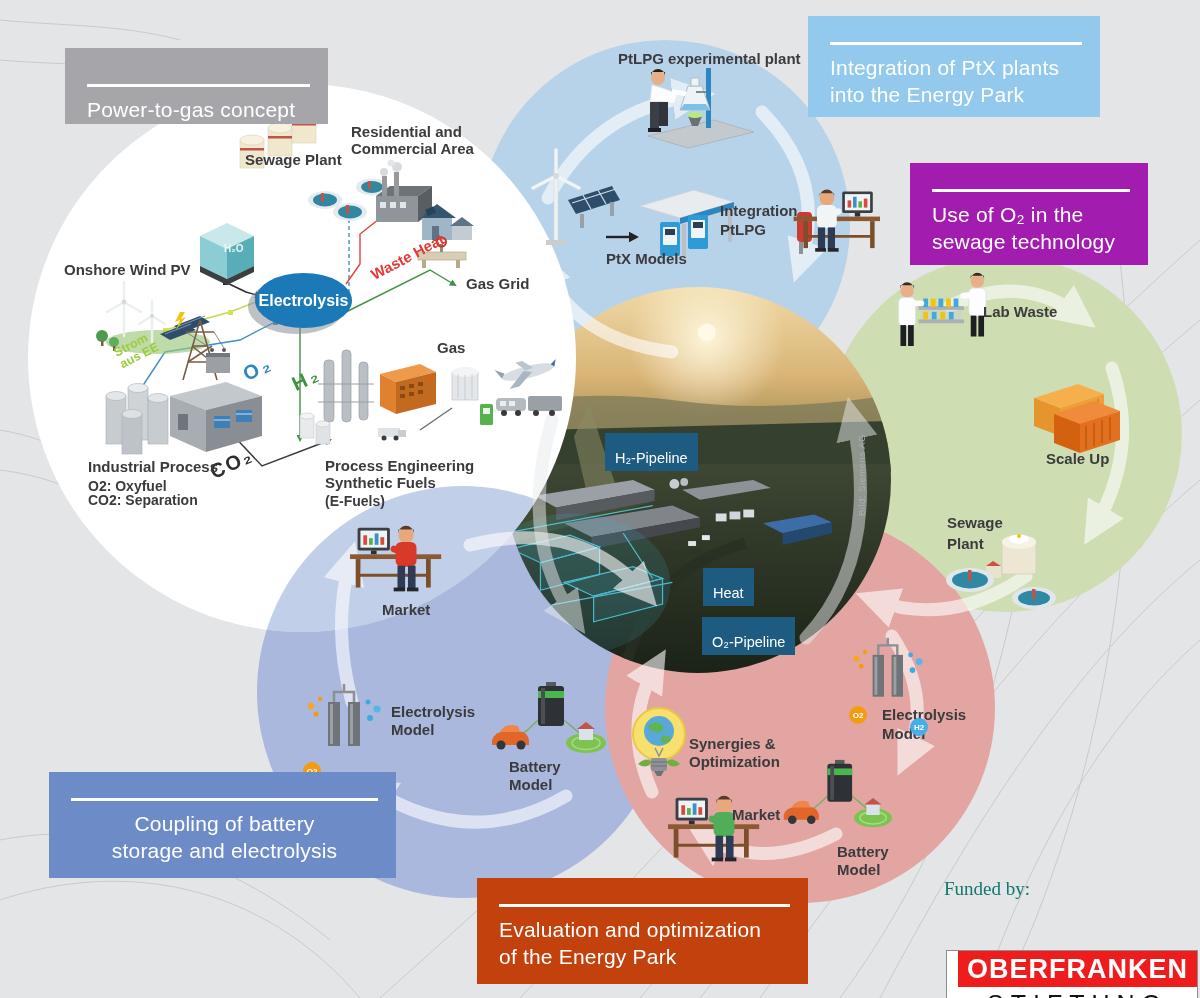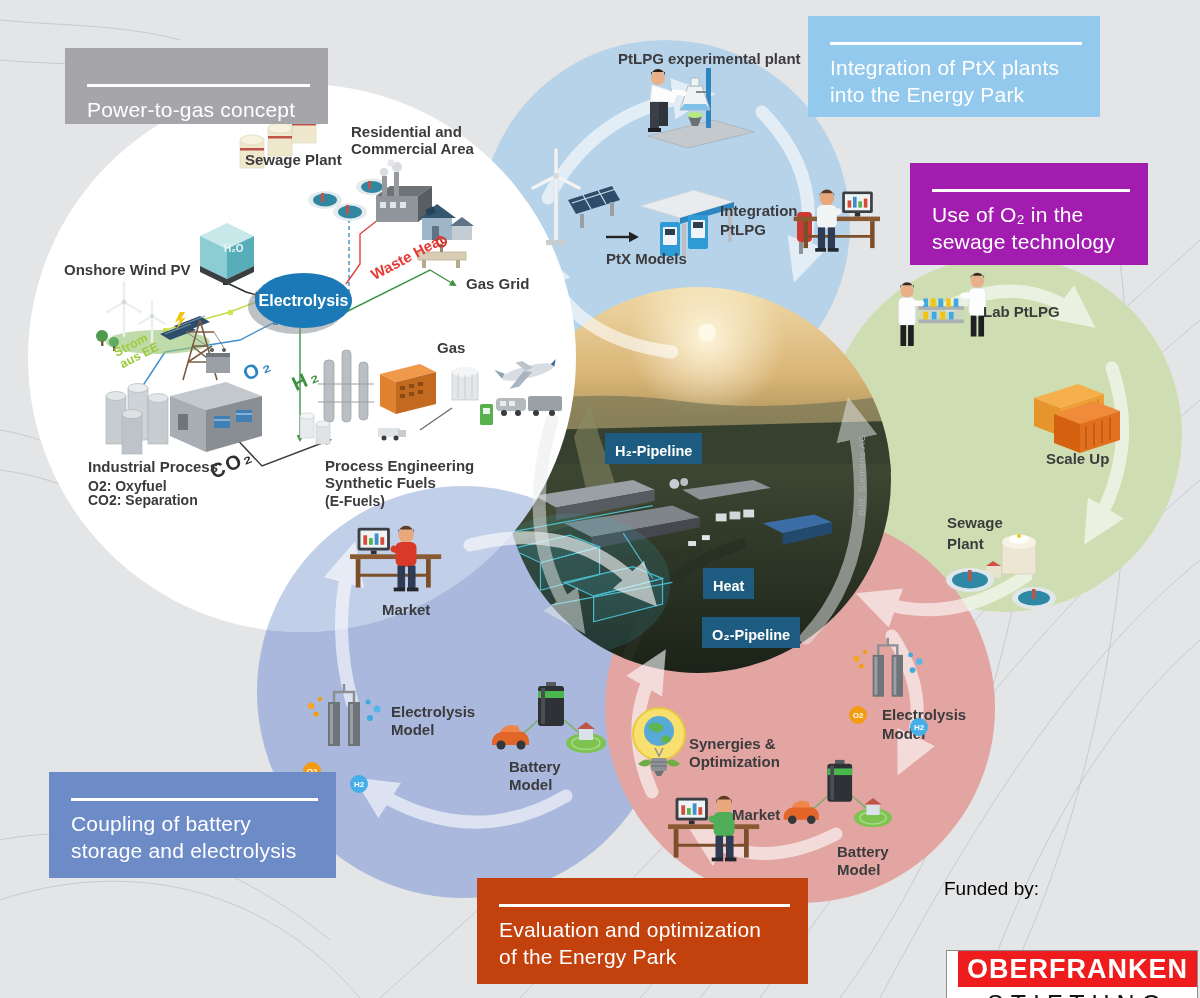--- a/index.html
+++ b/index.html
@@ -6,29 +6,29 @@
   #stage{position:relative;width:1200px;height:998px;background:#e4e5e7;overflow:hidden;
          font-family:"Liberation Sans",sans-serif;}
   svg{overflow:visible;}
   .abs{position:absolute;}
   .circle{position:absolute;border-radius:50%;}
   .lbl{position:absolute;font-weight:700;font-size:15px;color:#3b3b3d;white-space:nowrap;line-height:1.25;z-index:12;}
   .sub{font-size:14px;}
   .tbox{position:absolute;color:#fff;box-sizing:border-box;padding:26px 18px 0 22px;z-index:30;}
   .tbox .rule{height:2.5px;background:#fff;margin-bottom:9px;}
   .tbox .t{font-size:21px;font-weight:400;line-height:1.3;letter-spacing:.2px;white-space:nowrap;}
-  .plabel{position:absolute;color:#fff;font-weight:700;font-size:14.5px;padding:10px 10px 5px;white-space:nowrap;z-index:12;}
+  .plabel{position:absolute;color:#fff;font-weight:400;font-size:14.5px;padding:17px 10px 5px;white-space:nowrap;z-index:12;}
   .badge{position:absolute;width:18px;height:18px;border-radius:50%;color:#fff;font-size:8px;font-weight:700;
          display:flex;align-items:center;justify-content:center;z-index:13;margin-top:48px;}
   .elect{position:absolute;left:255px;top:273px;width:97px;height:55px;background:#1b79b7;border-radius:50%;
          color:#fff;font-weight:700;font-size:16px;display:flex;align-items:center;justify-content:center;
          box-shadow:-7px 6px 0 rgba(128,134,138,.5);z-index:12;}
   .credit{position:absolute;writing-mode:vertical-rl;transform:rotate(180deg);font-size:9.5px;color:#a8adb1;
           letter-spacing:.5px;z-index:12;}
-  .funded{position:absolute;font-size:19px;color:#000000;z-index:30;}
+  .funded{position:absolute;font-size:19px;color:#0f766e;z-index:30;font-family:Liberation Serif, serif;}
   .logo{position:absolute;width:239px;border:1px solid #8d8d8d;background:#fff;text-align:center;z-index:30;}
   .logo .top{color:#fff;font-size:27px;font-weight:700;letter-spacing:1px;line-height:36px;white-space:nowrap;}
   .logo .bot{color:#141414;font-size:25px;font-weight:400;letter-spacing:7px;line-height:34px;white-space:nowrap;}
   .rot{transform-origin:left top;}
   .z1{z-index:1}.z2{z-index:2}.z3{z-index:3}.z4{z-index:4}.z6{z-index:6}
   .z8{z-index:8}.z10{z-index:10}
   .photo-wrap{position:absolute;left:505px;top:287px;width:386px;height:386px;border-radius:50%;overflow:hidden;z-index:5;}
 </style>
 </head>
 <body>
@@ -577,21 +577,21 @@
   <div class="lbl" style="left:325px;top:457px;">Process Engineering</div>
   <div class="lbl" style="left:325px;top:474px;">Synthetic Fuels</div>
   <div class="lbl sub" style="left:325px;top:493px;">(E-Fuels)</div>
   <div class="lbl" style="left:224px;top:243px;font-size:10px;color:#eaf6f7;font-weight:700;">H₂O</div>
 
   <div class="lbl" style="left:618px;top:50px;">PtLPG experimental plant</div>
   <div class="lbl" style="left:606px;top:250px;">PtX Models</div>
   <div class="lbl" style="left:720px;top:202px;">Integration</div>
   <div class="lbl" style="left:720px;top:221px;">PtLPG</div>
 
-  <div class="lbl" style="left:983px;top:303px;">Lab PtLPG</div>
+  <div class="lbl" style="left:983px;top:303px;">Lab Waste</div>
   <div class="lbl" style="left:1046px;top:450px;">Scale Up</div>
   <div class="lbl" style="left:947px;top:514px;">Sewage</div>
   <div class="lbl" style="left:947px;top:535px;">Plant</div>
 
   <div class="lbl" style="left:382px;top:601px;">Market</div>
   <div class="lbl" style="left:391px;top:703px;">Electrolysis</div>
   <div class="lbl" style="left:391px;top:721px;">Model</div>
   <div class="lbl" style="left:509px;top:758px;">Battery</div>
   <div class="lbl" style="left:509px;top:776px;">Model</div>
   <span class="badge" style="left:303px;top:714px;background:#f39c12;">O2</span>
@@ -619,21 +619,21 @@
   <div class="tbox" style="left: 808px; top: 16px; width: 292px; height: 101px; background-color: rgb(147, 201, 236);">
     <div class="rule"></div>
     <div class="t">Integration of PtX plants</div>
     <div class="t">into the Energy Park</div>
   </div>
   <div class="tbox" style="left: 910px; top: 163px; width: 238px; height: 102px; background-color: #a21caf;">
     <div class="rule"></div>
     <div class="t">Use of O₂ in the</div>
     <div class="t">sewage technology</div>
   </div>
-  <div class="tbox" style="left: 49px; top: 772px; width: 287px; height: 106px; background-color: rgb(109, 140, 199);">
+  <div class="tbox" style="left: 49px; top: 772px; width: 347px; height: 106px; background-color: rgb(109, 140, 199); text-align: center;">
     <div class="rule"></div>
     <div class="t">Coupling of battery</div>
     <div class="t">storage and electrolysis</div>
   </div>
   <div class="tbox" style="left: 477px; top: 878px; width: 331px; height: 106px; background-color: #c2410c;">
     <div class="rule"></div>
     <div class="t">Evaluation and optimization</div>
     <div class="t">of the Energy Park</div>
   </div>
 

